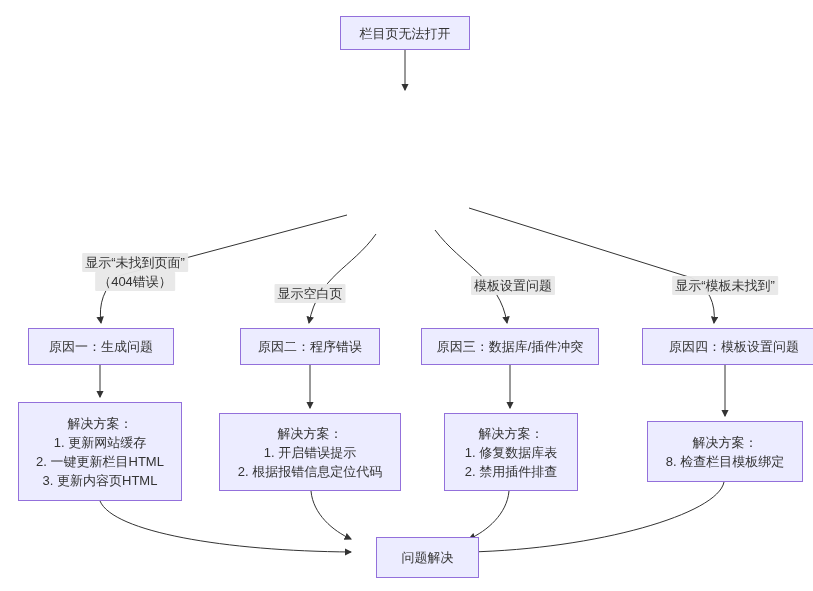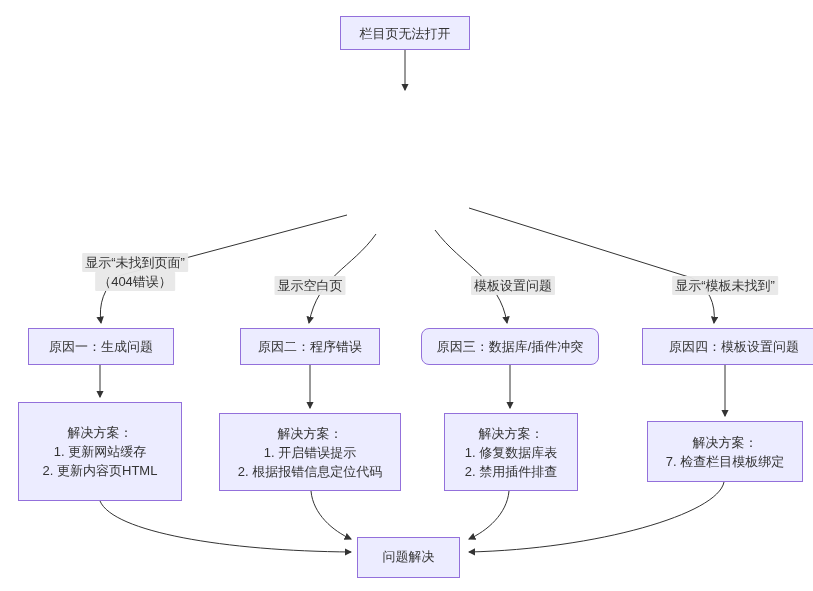--- a/index.html
+++ b/index.html
@@ -25,29 +25,29 @@
     position:absolute;z-index:3;transform:translateX(-50%);
     text-align:center;line-height:19px;white-space:nowrap;
   }
   .edge-label .line{
     display:inline-block;background:rgba(232,232,232,0.95);padding:0 3px;border-radius:1px;
   }
   
   .n-start{left:340px;top:16px;width:130px;height:34px;}
   .n-r1{left:28px;top:328px;width:146px;height:37px;font-family:Liberation Serif, serif;}
   .n-r2{left:240px;top:328px;width:140px;height:37px;}
-  .n-r3{left:421px;top:328px;width:178px;height:37px;border-radius:8px;}
+  .n-r3{left:421px;top:328px;width:178px;height:37px;}
   .n-r4{left:642px;top:328px;width:184px;height:37px;}
   .n-s1{left:18px;top:402px;width:164px;height:99px;}
   .n-s2{left:219px;top:413px;width:182px;height:78px;}
   .n-s3{left:444px;top:413px;width:134px;height:78px;}
   .n-s4{left:647px;top:421px;width:156px;height:61px;}
-  .n-end{left:357px;top:537px;width:103px;height:41px;font-family:Liberation Mono, monospace;}
+  .n-end{left:376px;top:537px;width:103px;height:41px;}
   .l-1{left:100px;top:253px;margin-left:35px;}
-  .l-2{left:310px;top:276px;}
+  .l-2{left:310px;top:284px;}
   .l-3{left:513px;top:276px;}
   .l-4{left:725px;top:276px;}
 </style>
 </head>
 <body>
 
 <div class="canvas">
 
   <svg class="edge-layer" viewBox="0 0 813 591">
     <defs>
@@ -90,32 +90,33 @@
   </div>
 
   <div class="node n-r1">原因一：生成问题</div>
   <div class="node n-r2">原因二：程序错误</div>
   <div class="node n-r3">原因三：数据库/插件冲突</div>
   <div class="node n-r4">原因四：模板设置问题</div>
 
   <div class="node multi n-s1">
     <span>解决方案：</span>
     <span>1. 更新网站缓存</span>
-    <span>2. 更新内容页HTML</span>
+    <span>2. 一键更新栏目HTML</span>
+    <span>3. 更新内容页HTML</span>
   </div>
   <div class="node multi n-s2">
     <span>解决方案：</span>
     <span>1. 开启错误提示</span>
     <span>2. 根据报错信息定位代码</span>
   </div>
   <div class="node multi n-s3">
     <span>解决方案：</span>
     <span>1. 修复数据库表</span>
     <span>2. 禁用插件排查</span>
   </div>
   <div class="node multi n-s4">
     <span>解决方案：</span>
-    <span>7. 检查栏目模板绑定</span>
+    <span>8. 检查栏目模板绑定</span>
   </div>
 
   <div class="node n-end">问题解决</div>
 
 </div>
 
 </body></html>

